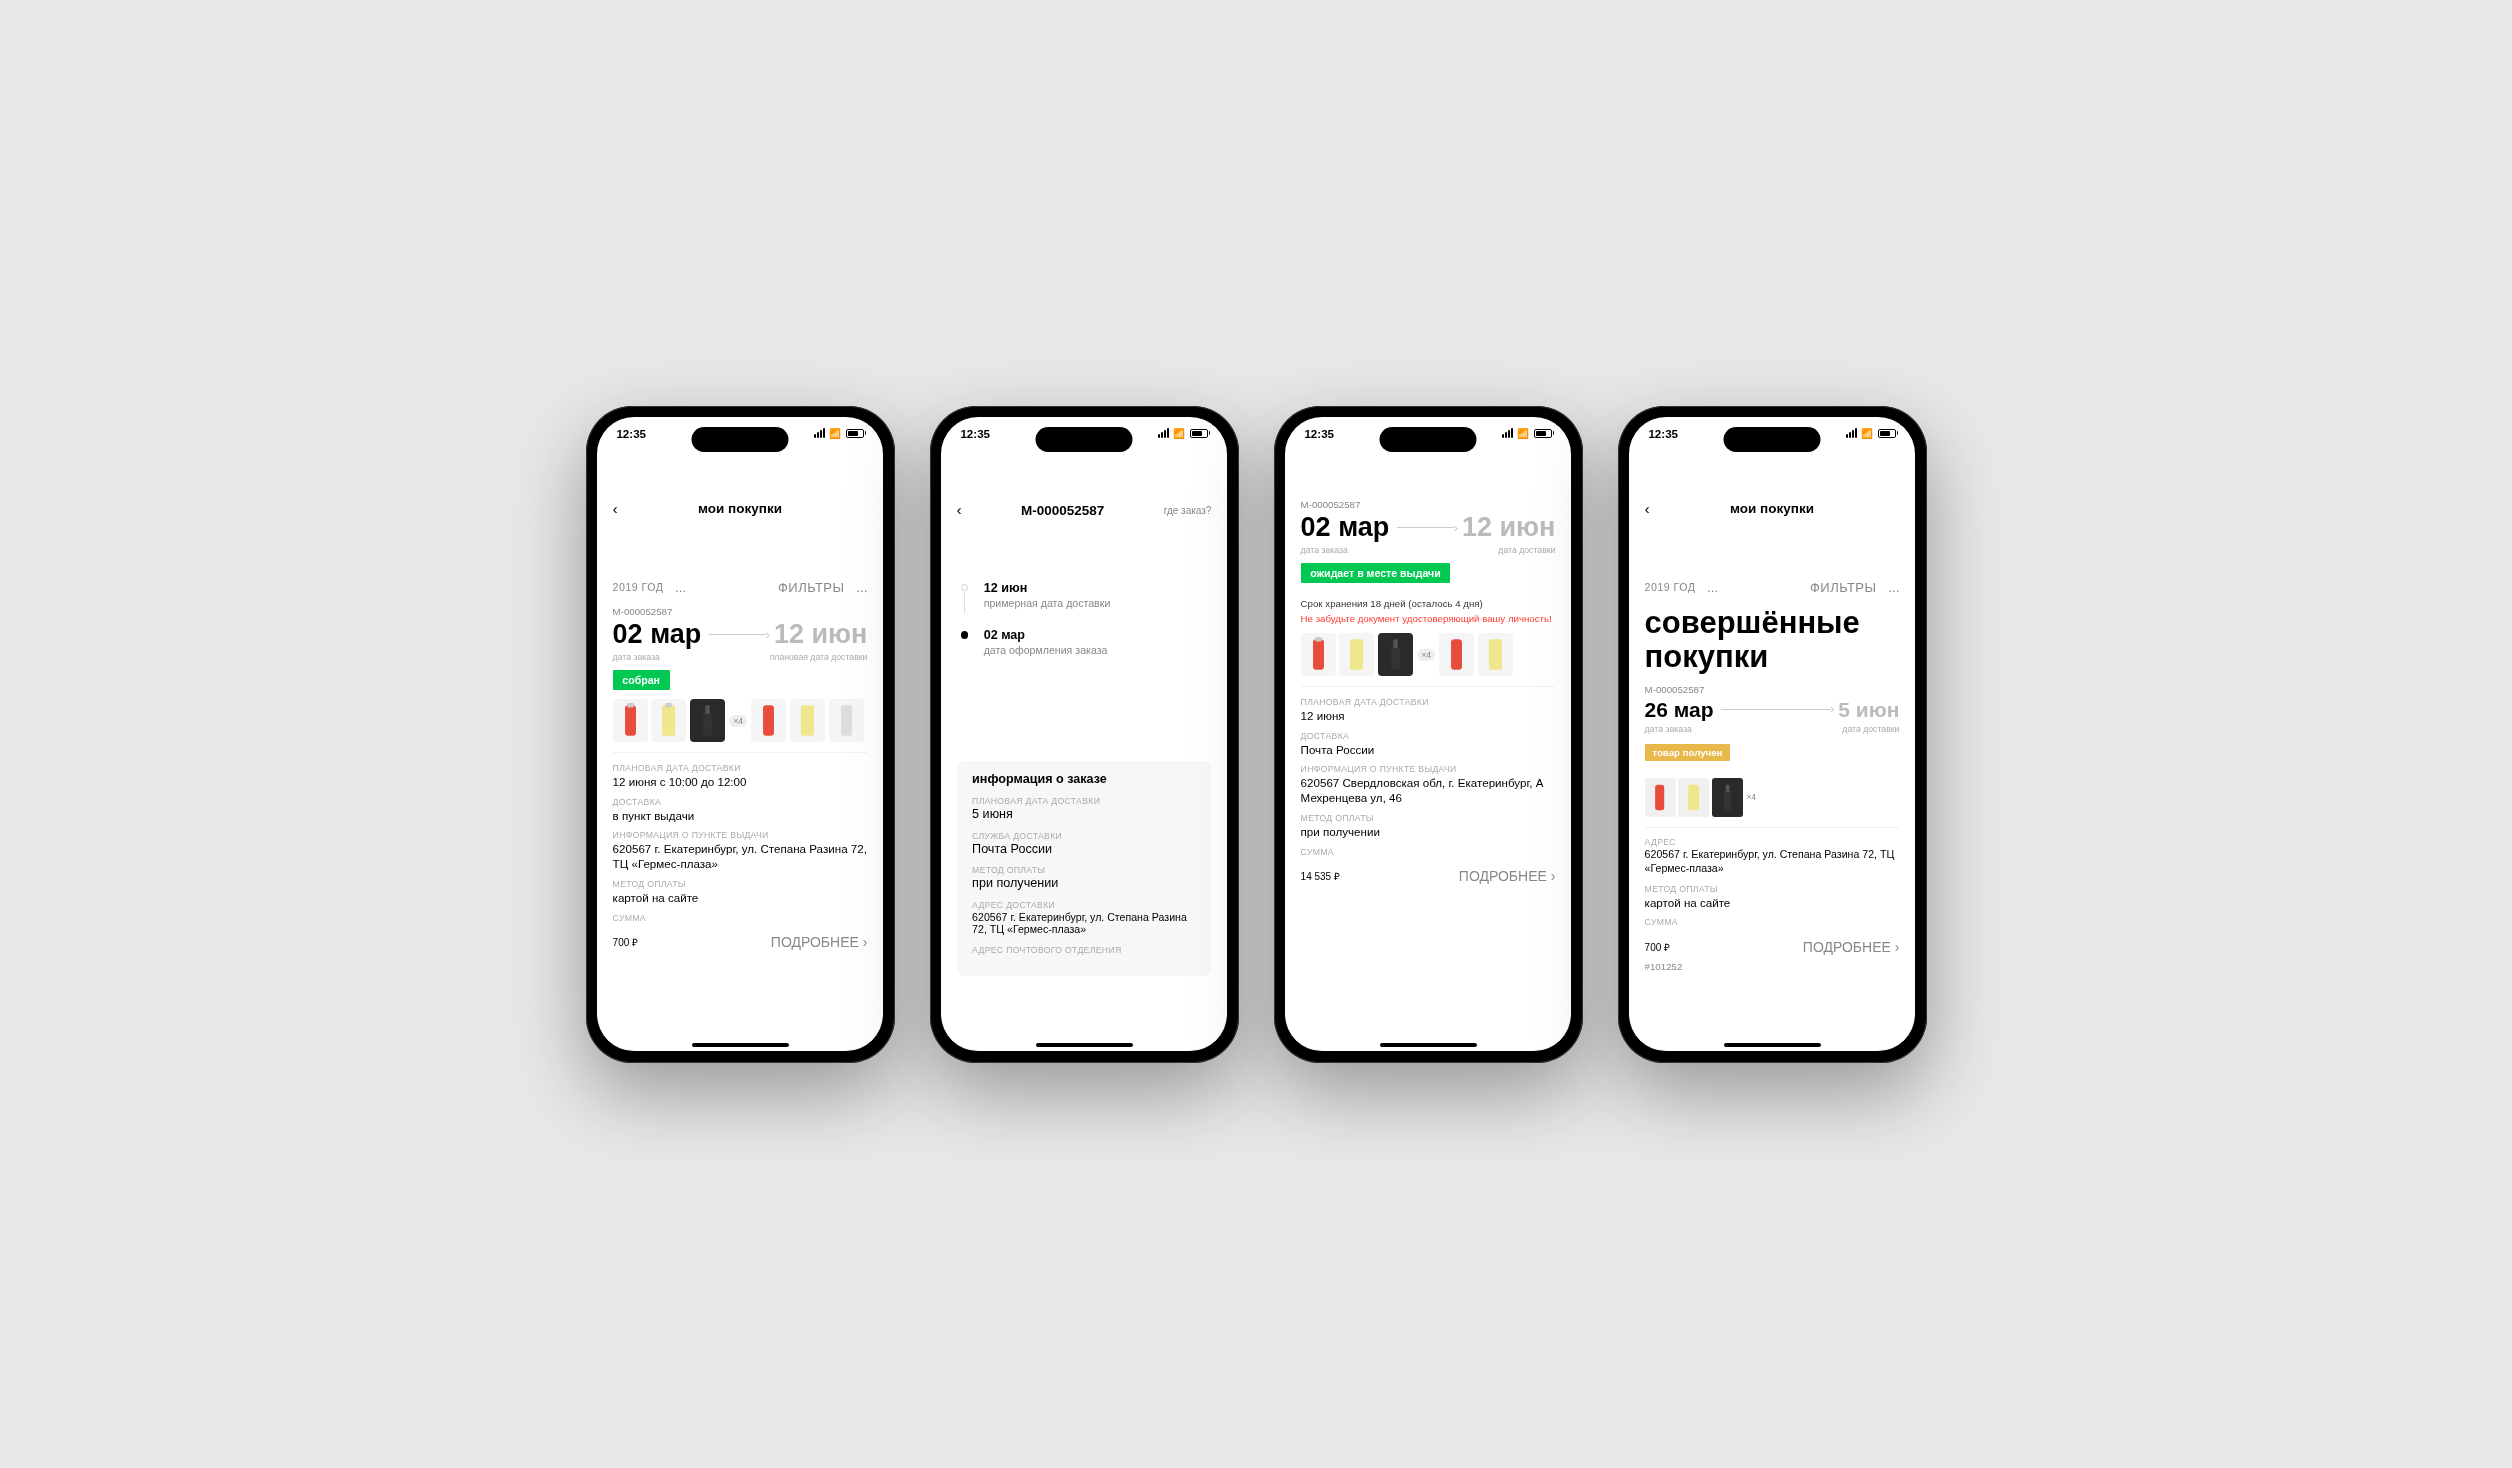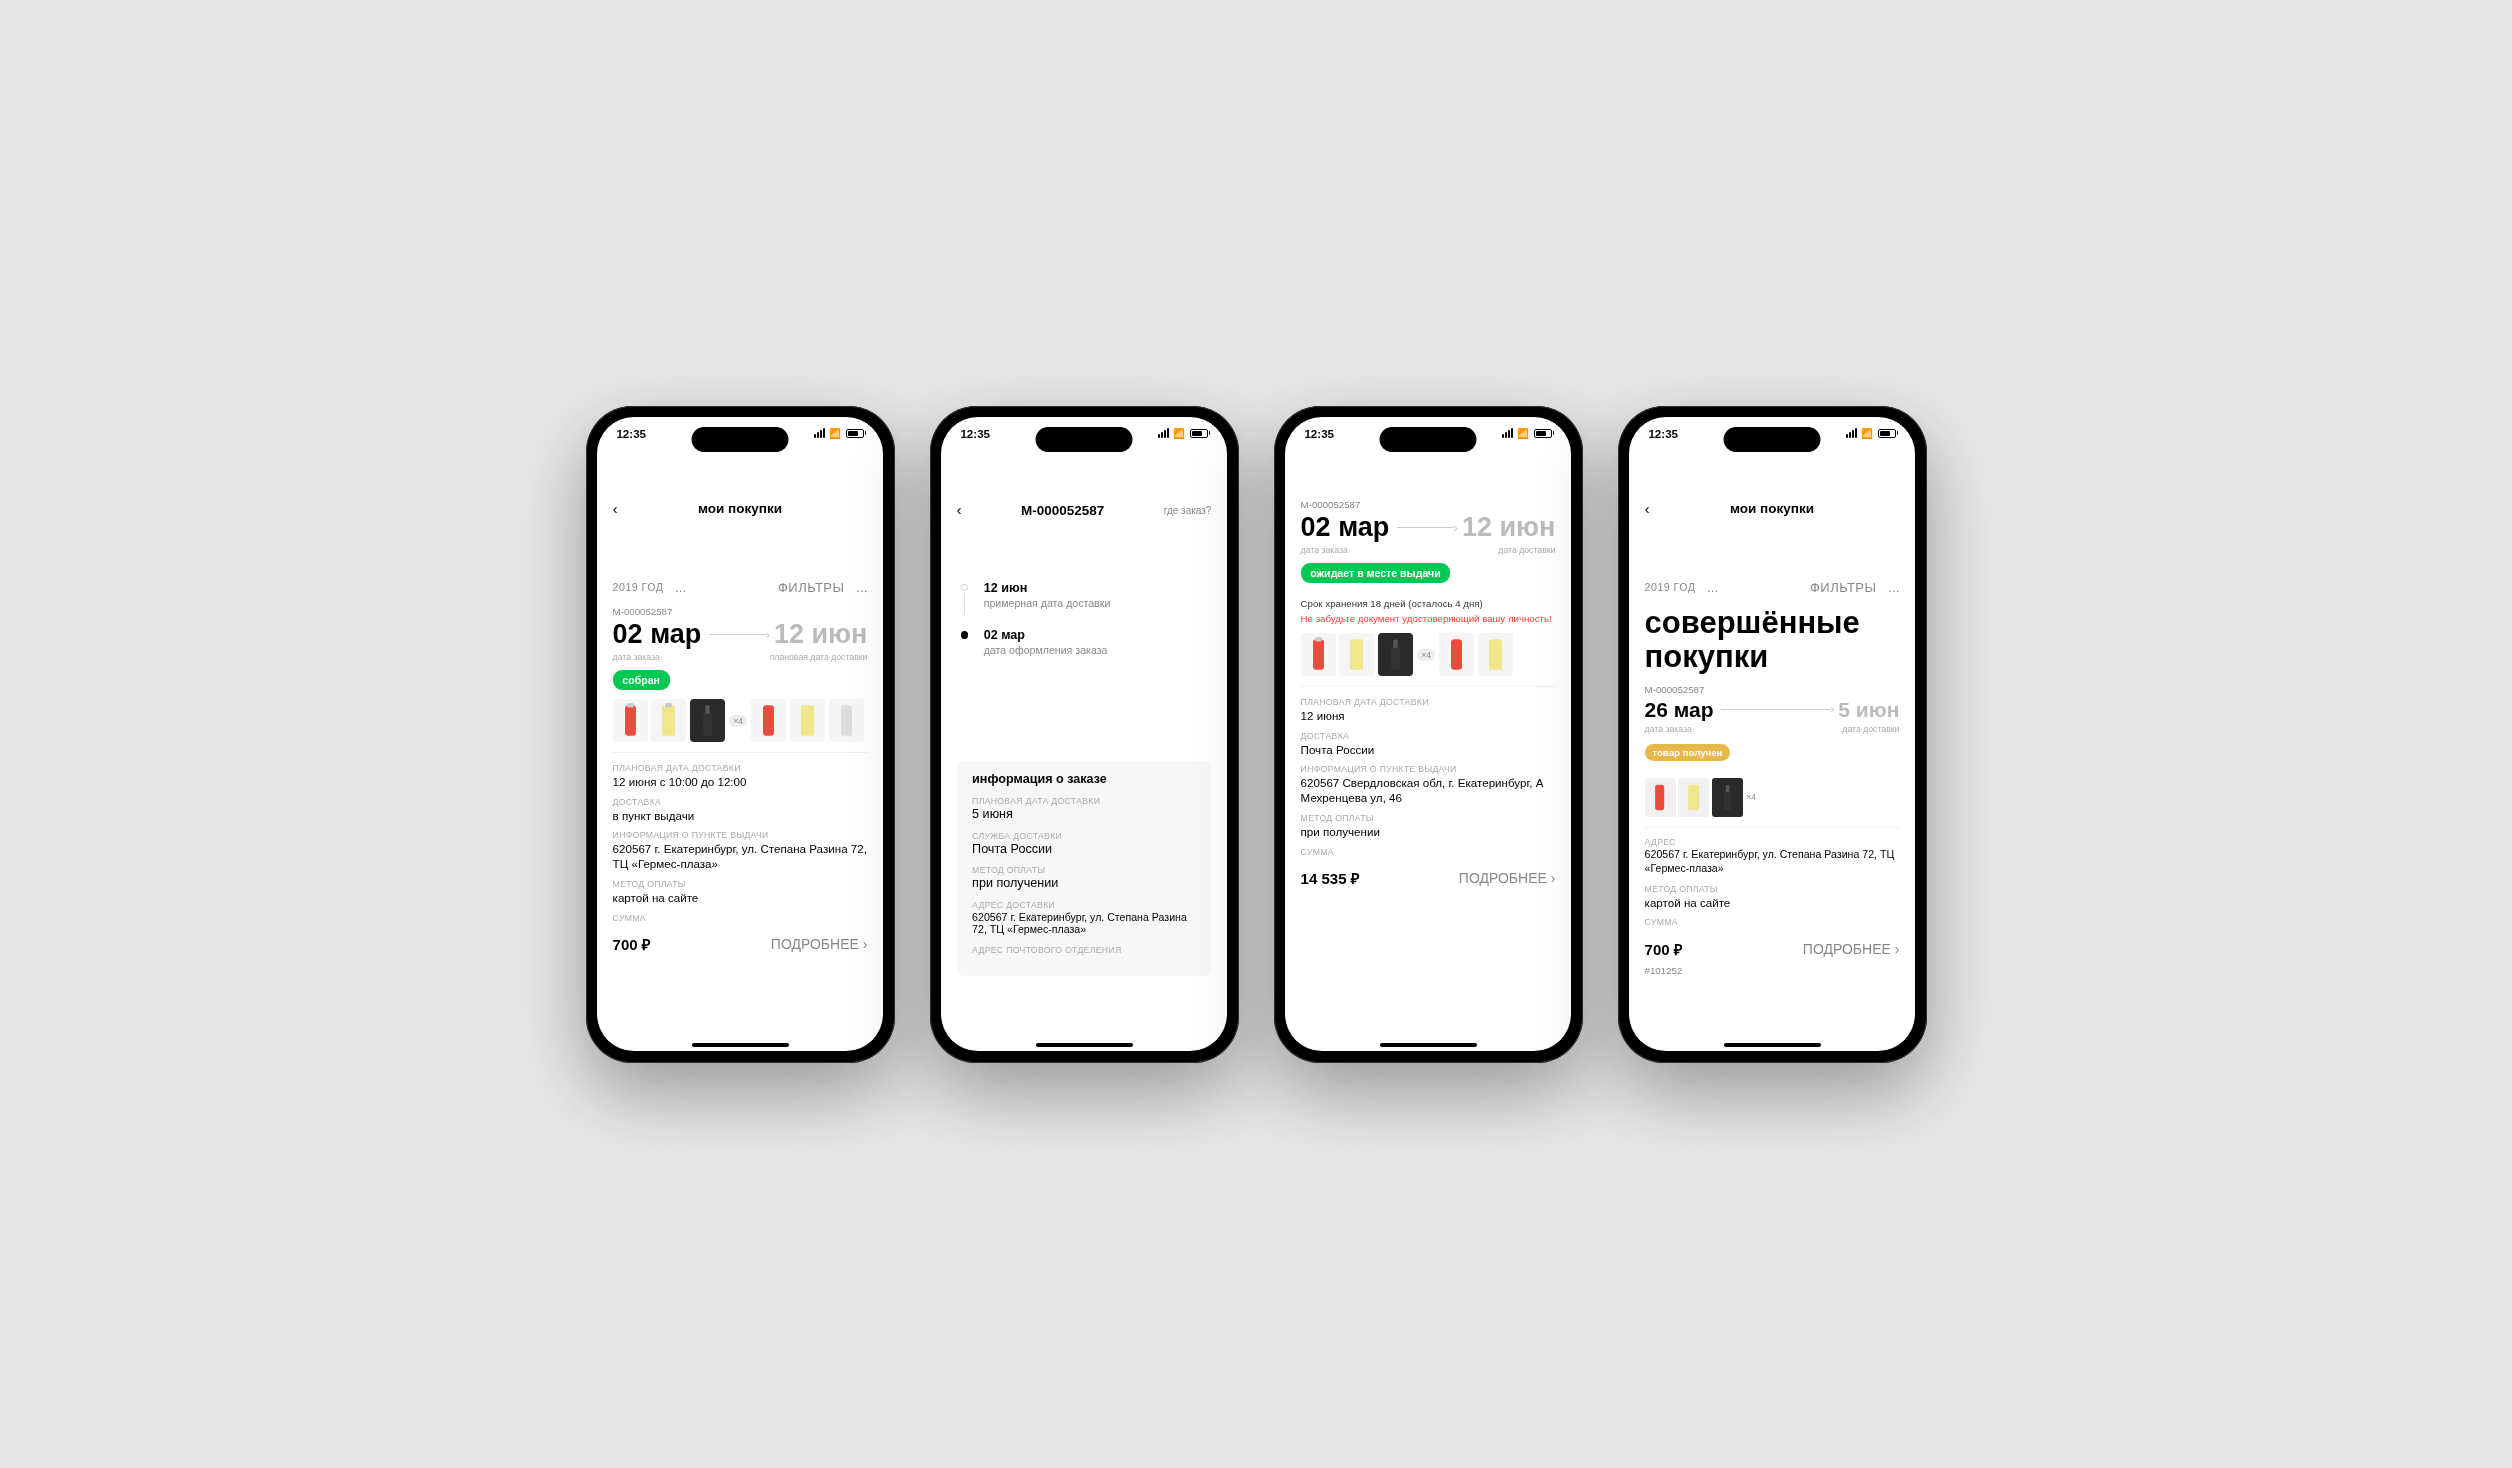--- a/index.html
+++ b/index.html
@@ -198,21 +198,21 @@
       text-transform: lowercase;
     }
 
     .date-label-text.right {
       text-align: right;
     }
 
     .status-badge {
       display: inline-block;
       padding: 3.9px 9.7px;
-      border-radius: 9px;
+      border-radius: 1px;
       font-size: 10.6px;
       font-weight: 600;
       margin-bottom: 9.7px;
     }
 
     .badge-green { background: #00C853; color: #fff; }
     .badge-received { background: #E8B84B; color: #fff; }
 
     .product-images {
       display: flex;
@@ -278,22 +278,22 @@
     }
 
     .podrobnee-row {
       display: flex;
       justify-content: space-between;
       align-items: center;
       padding-top: 3.9px;
     }
 
     .sum-value {
-      font-size: 15px;
-      font-weight: 700;
+      font-size: 10px;
+      font-weight: 400;
       color: #000;
     }
 
     .podrobnee-link {
       font-size: 14px;
       color: #888;
       cursor: pointer;
     }
 
     

